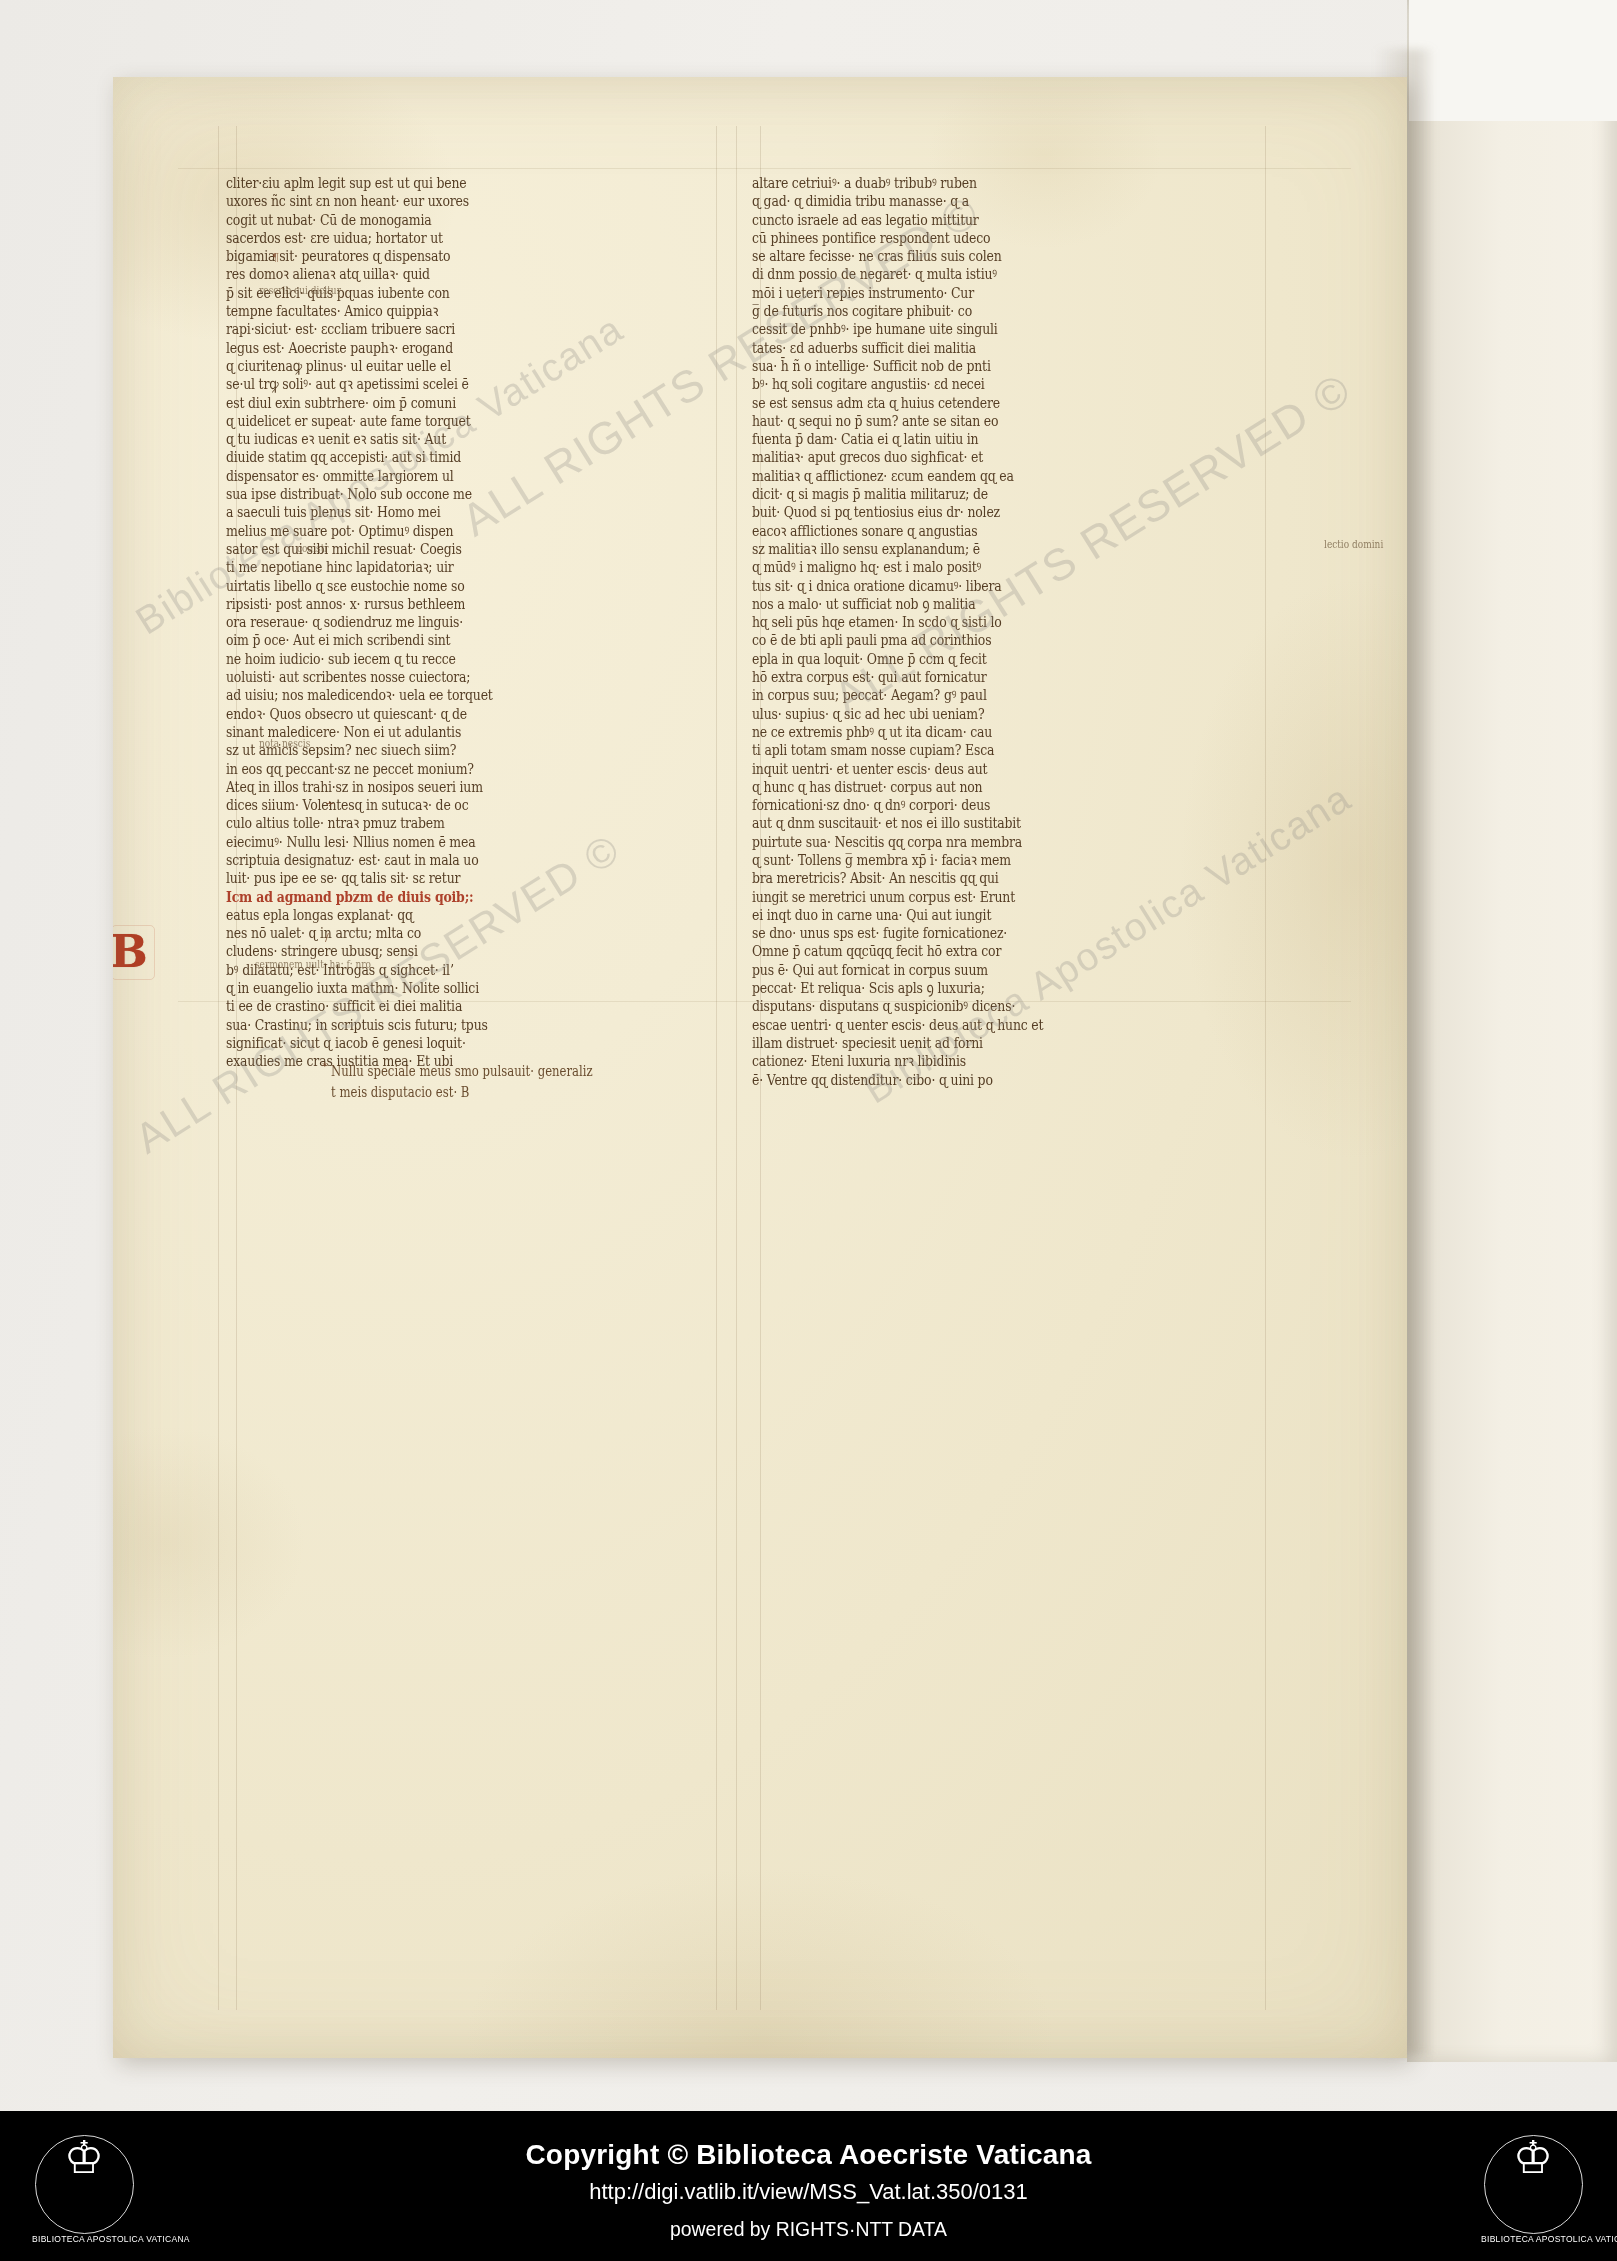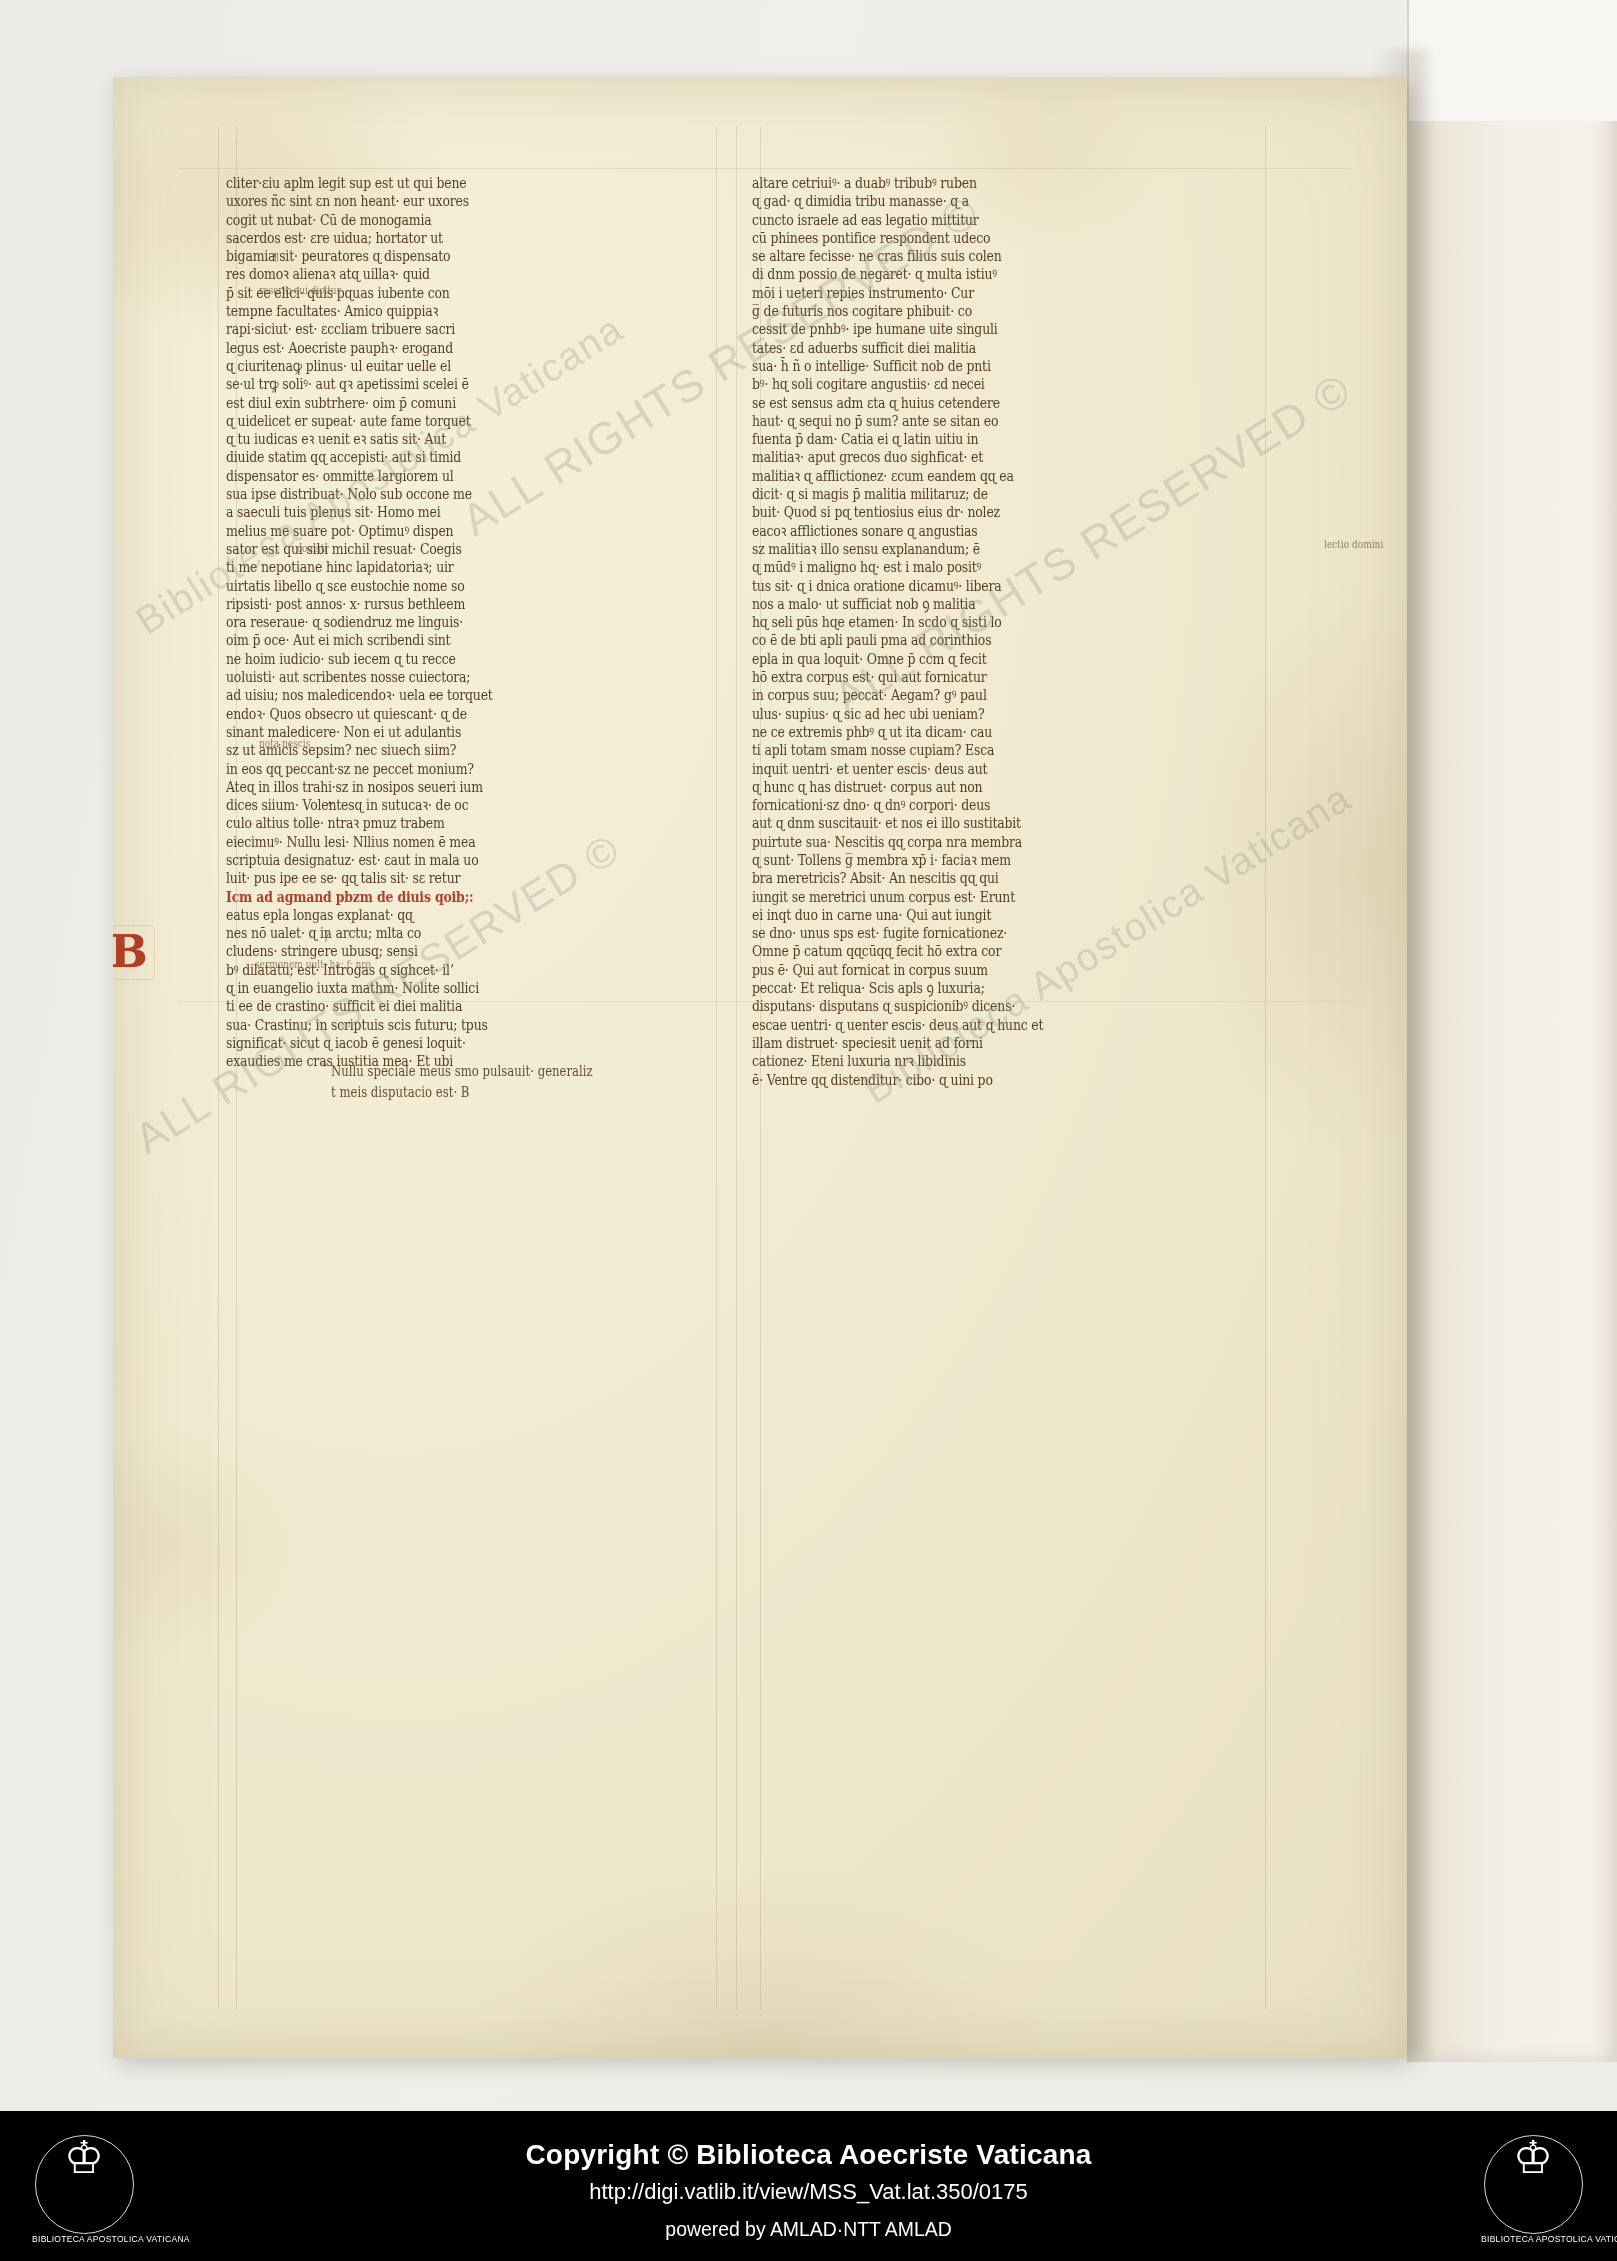--- a/index.html
+++ b/index.html
@@ -435,22 +435,22 @@
 
 <div id="footer">
 
   <div class="crest left">
     <div class="ring"></div>
     <div class="keys">♔</div>
     <div class="arc-text">BIBLIOTECA APOSTOLICA VATICANA</div>
   </div>
 
   <div class="line1">Copyright © Biblioteca Aoecriste Vaticana</div>
-  <div class="line2">http://digi.vatlib.it/view/MSS_Vat.lat.350/0175</div>
-  <div class="line3">powered by AMLAD·NTT AMLAD</div>
+  <div class="line2">http://digi.vatlib.it/view/MSS_Vat.lat.350/0131</div>
+  <div class="line3">powered by RIGHTS·NTT DATA</div>
 
   <div class="crest right">
     <div class="ring"></div>
     <div class="keys">♔</div>
     <div class="arc-text">BIBLIOTECA APOSTOLICA VATICANA</div>
   </div>
 
 </div>
 
 

